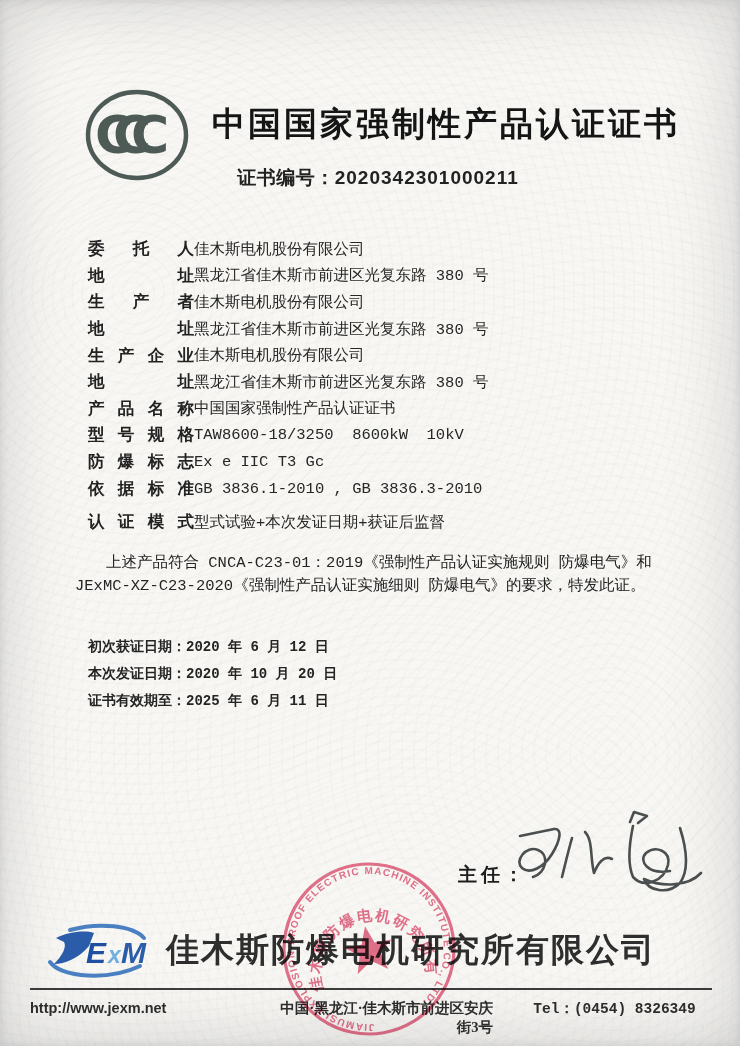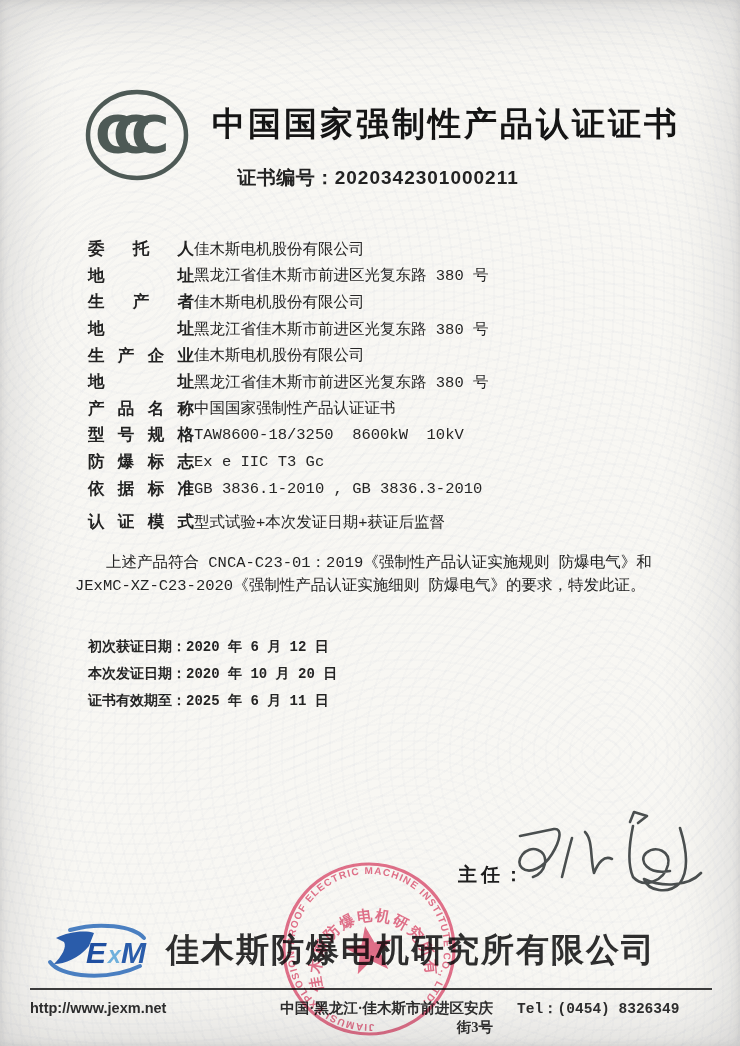--- a/index.html
+++ b/index.html
@@ -65,21 +65,21 @@
     margin-left:14px;font-family:"Liberation Sans","DejaVu Sans",sans-serif;
     font-size:33px;font-weight:600;letter-spacing:2px;color:#2e2e2e;white-space:nowrap;
   }
   .rule{position:absolute;left:30px;right:28px;top:988px;border-top:2px solid #3b3b3b;z-index:1;}
   .footer{
     position:absolute;left:30px;right:28px;top:999px;display:flex;z-index:1;
     font-size:14.5px;color:#2c2c2c;align-items:baseline;gap:24px;
   }
   .footer .site{font-family:"Liberation Sans","DejaVu Sans",sans-serif;font-weight:600;width:215px;}
   .footer .addr{flex:1;text-align:right;font-weight:600;}
-  .footer .tel{width:195px;text-align:left;font-family:"Liberation Mono","DejaVu Sans Mono",monospace;font-weight:600;}
+  .footer .tel{width:195px;text-align:center;font-family:"Liberation Mono","DejaVu Sans Mono",monospace;font-weight:600;}
 </style>
 </head>
 <body>
 
 <div class="page">
 
   <svg class="ccc" width="110" height="104" viewBox="0 0 110 104">
     <ellipse cx="55" cy="51" rx="49" ry="43" fill="none" stroke="#4e5a56" stroke-width="4.5"></ellipse>
     <g fill="#4e5a56" font-family="'DejaVu Sans','Liberation Sans',sans-serif" font-weight="700" font-size="52">
       <text x="13" y="69">C</text>

